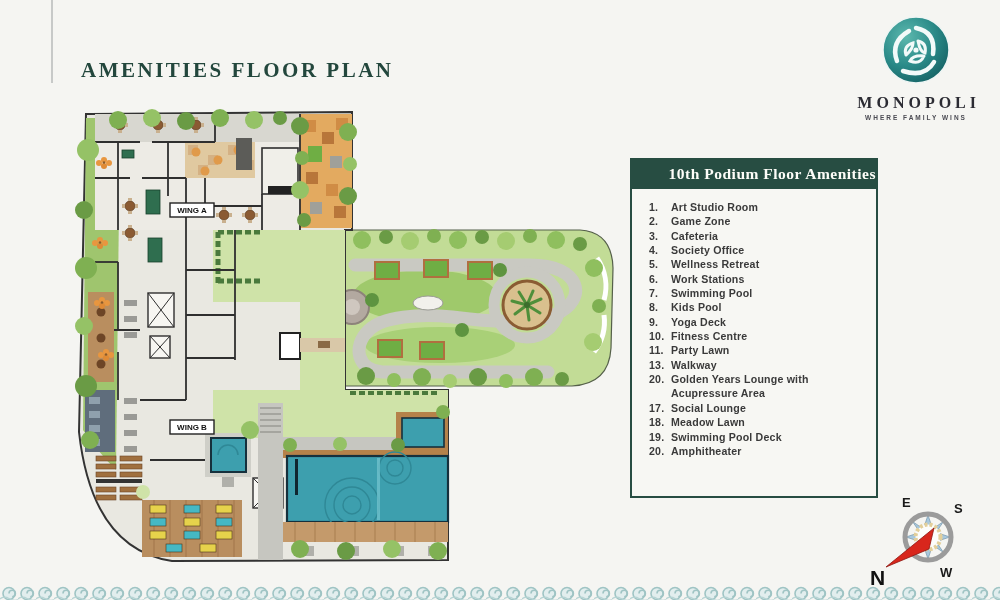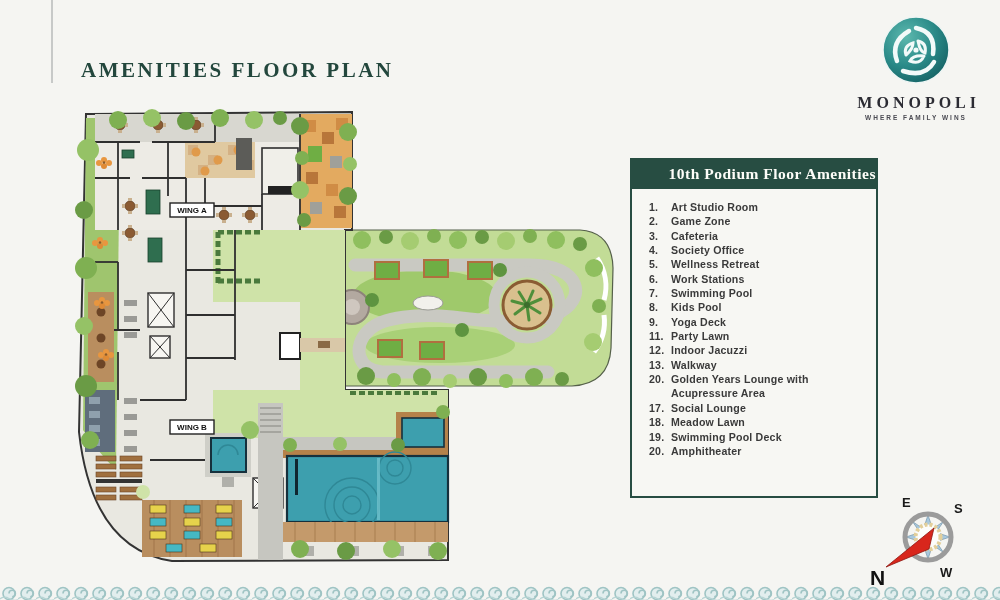--- a/index.html
+++ b/index.html
@@ -94,26 +94,26 @@
       </li>
       <li>
         <span class="num">8.</span>
         <span>Kids Pool</span>
       </li>
       <li>
         <span class="num">9.</span>
         <span>Yoga Deck</span>
       </li>
       <li>
+        <span class="num">10.</span>
+        <span>Fitness Centre</span>
+      </li>
+      <li>
         <span class="num">11.</span>
         <span>Party Lawn</span>
-      </li>
-      <li>
-        <span class="num">12.</span>
-        <span>Indoor Jacuzzi</span>
       </li>
       <li>
         <span class="num">13.</span>
         <span>Walkway</span>
       </li>
       <li>
         <span class="num">20.</span>
         <span>Golden Years Lounge with Acupressure Area</span>
       </li>
       <li>

